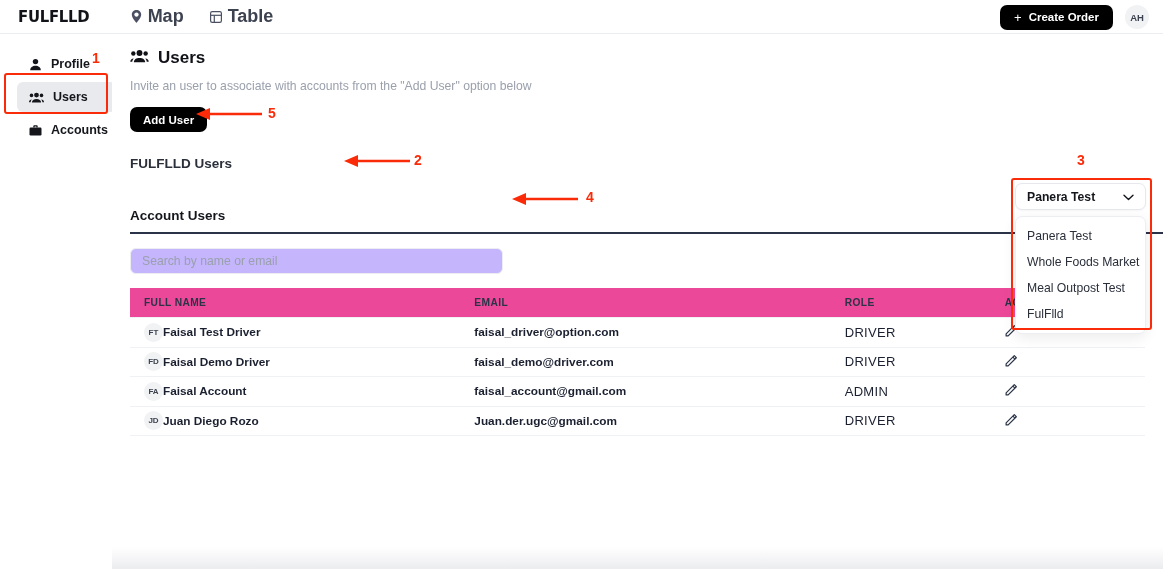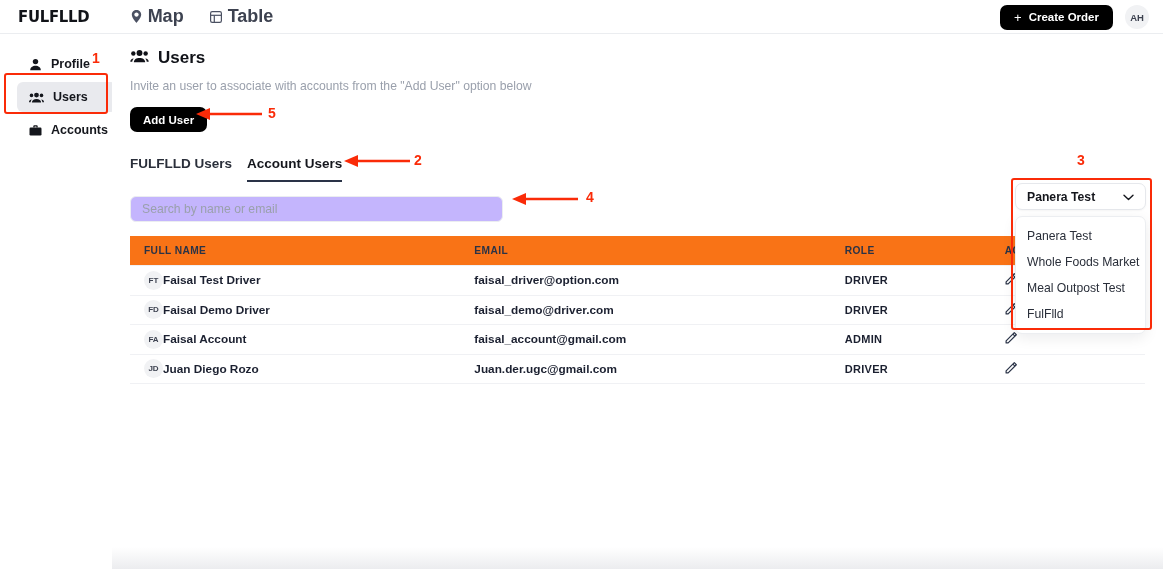--- a/index.html
+++ b/index.html
@@ -90,21 +90,21 @@
     margin: 14px 0 0 18px;
     background: #000; color: #fff;
     border: none; border-radius: 7px;
     height: 25px; padding: 0 13px;
     font-size: 11.5px; font-weight: 700;
     font-family: "Liberation Sans", sans-serif;
     cursor: pointer;
   }
 
   
-  .tabs { display: flex; gap: 15px; margin: 24px 0 0 18px; }
+  .tabs { display: flex; gap: 26px; margin: 24px 0 0 18px; flex-direction: column; }
   .tab {
     font-size: 13.5px; font-weight: 700; color: #2a2f3a;
     padding-bottom: 9px; cursor: pointer;
     border-bottom: 2px solid transparent;
   }
   .tab.active { border-bottom: 2px solid #2a3347; color: #14161c; }
 
   
   .search-row { position: relative; margin: 14px 0 0 18px; }
   .search-input {
@@ -113,21 +113,21 @@
     padding: 0 11px;
     font-size: 12.2px; color: #2a2f3a;
     font-family: "Liberation Sans", sans-serif;
     outline: none; background: #c4b5fd;
   }
   .search-input::placeholder { color: #9aa0ac; }
 
   
   .table-wrap { margin: 14px 0 0 18px; width: 1015px; }
   table { width: 100%; border-collapse: collapse; }
-  thead tr { background: #f97316; }
+  thead tr { background: #ec4899; }
   th {
     text-align: left;
     font-size: 10.2px; font-weight: 700; letter-spacing: 0.4px;
     color: #2a3347; text-transform: uppercase;
     padding: 9px 0 9px 0; height: 26px;
   }
   th.c-name { padding-left: 14px; }
   td {
     font-size: 11.8px; color: #1b2030;
     height: 29.5px; padding: 0;
@@ -141,21 +141,21 @@
     background: #f1f2f4; color: #3d4250;
     font-size: 8px; font-weight: 700;
     display: flex; align-items: center; justify-content: center;
     flex: none;
   }
   .col-name  { width: 344px; }
   .col-email { width: 370px; }
   .col-role  { width: 160px; }
   .col-act   { width: 140px; }
   td.email-cell { font-weight: 600; }
-  td.role-cell { font-size: 11px; font-weight: 700; letter-spacing: 0.3px; }
+  td.role-cell { font-size: 13px; font-weight: 400; letter-spacing: 0.3px; }
   .edit-ico { cursor: pointer; display: inline-block; }
 
   
   .acct-select-wrap { position: absolute; top: 183px; left: 1015px; width: 131px; }
   .acct-select {
     width: 131px; height: 27px;
     border: 1px solid #e6e8ec; border-radius: 7px;
     background: #fff;
     display: flex; align-items: center; justify-content: space-between;
     padding: 0 11px;

